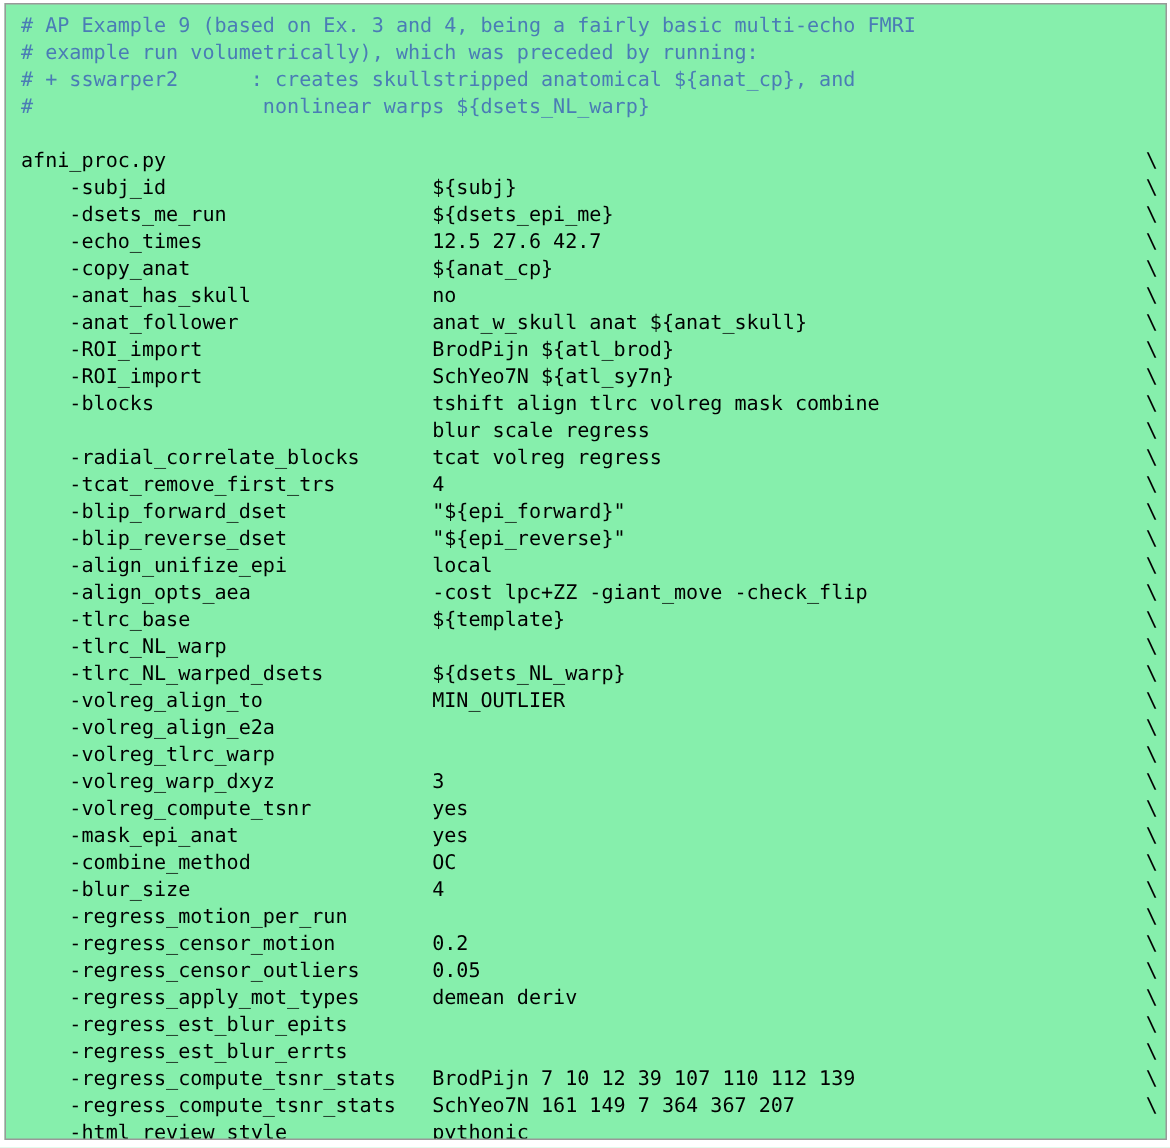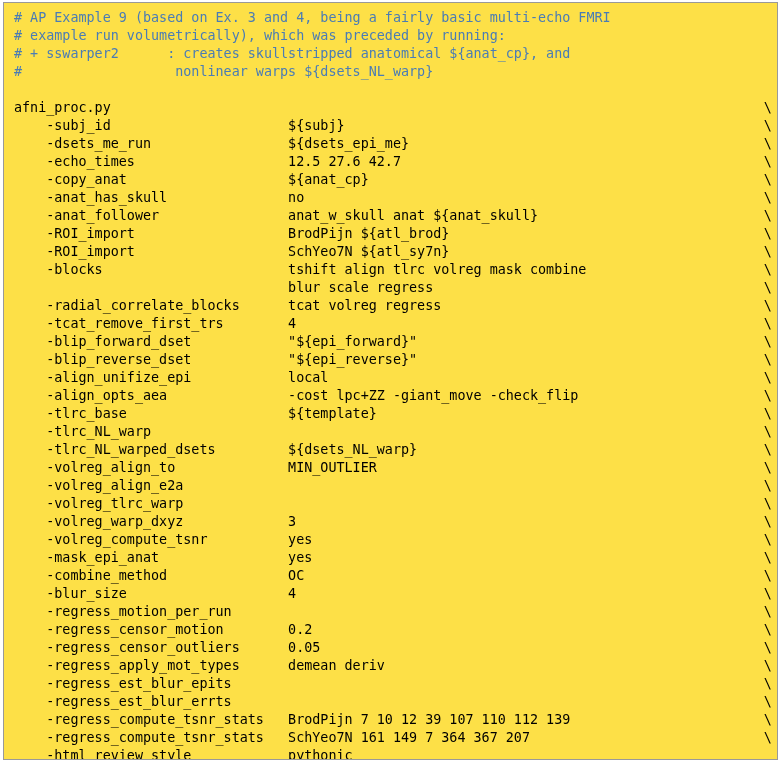--- a/index.html
+++ b/index.html
@@ -12,21 +12,21 @@
     height: 765px;
     overflow: hidden;
     font-family: "DejaVu Sans Mono", "Liberation Mono", monospace;
   }
   #code-block {
     box-sizing: border-box;
     width: 775px;
     height: 758px;
     margin: 2px 0 0 3px;
     border: 1px solid #999999;
-    background: #fde047;
+    background: #86efac;
     padding: 6px 0 0 0;
     position: relative;
     overflow: hidden;
   }
   pre#code-lines {
     margin: 0;
     padding: 0 0 0 10px;
     font-family: "DejaVu Sans Mono", "Liberation Mono", monospace;
     font-size: 13.4px;
     line-height: 18.0px;

